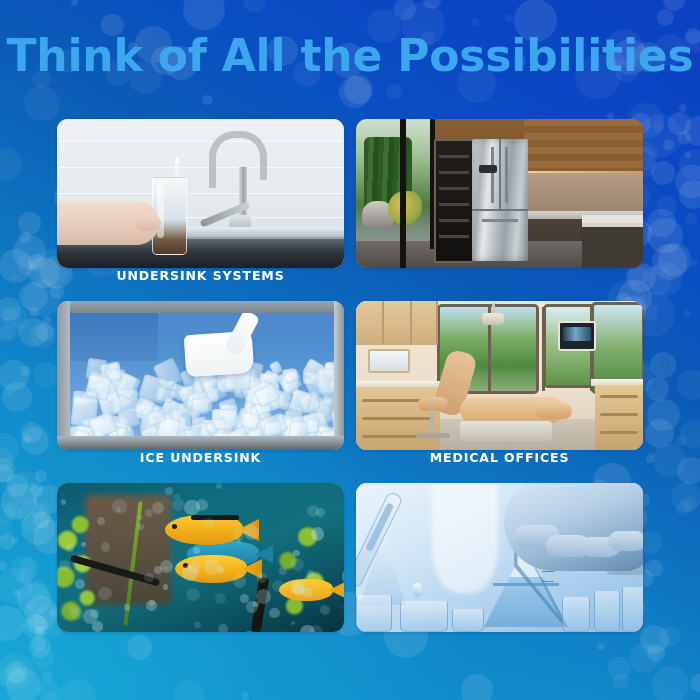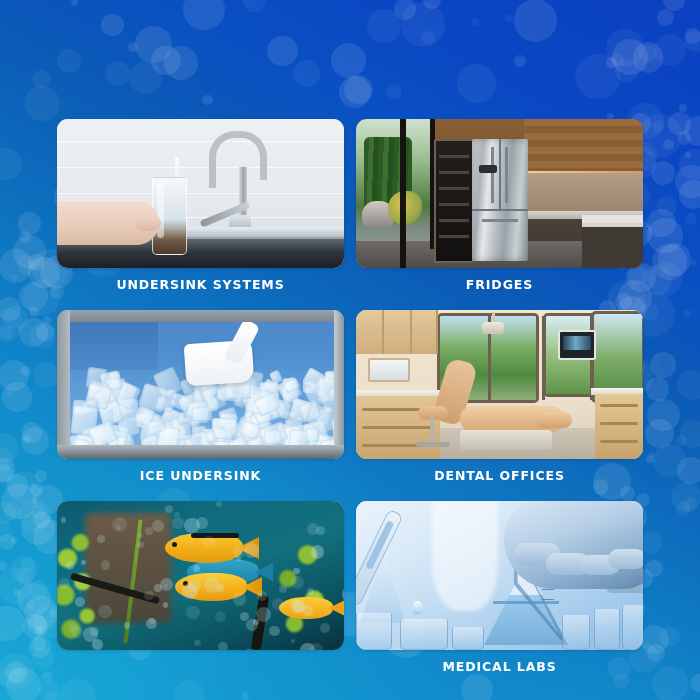--- a/index.html
+++ b/index.html
@@ -56,21 +56,21 @@
   }
   .row{display:flex;justify-content:space-between;margin-bottom:18px;}
   .cell{width:287px;}
   .thumb{
     width:287px;height:149px;border-radius:11px;overflow:hidden;
     position:relative;background:#cfd6dc;
     box-shadow:0 1px 3px rgba(0,20,60,.18);
   }
   .thumb > .scene{position:absolute;inset:0;}
   .caption{
-    margin-top:9px;text-align:center;
+    text-align:center;
     color:#ffffff;font-weight:bold;
     font-size:12.5px;letter-spacing:.9px;
     font-family:"DejaVu Sans", sans-serif;
   }
 
   
   .s-sink{background:linear-gradient(180deg,#eef1f3 0%,#e6eaed 55%,#dfe4e8 72%,#cfd5da 74%,#b9c1c7 100%);}
   .s-sink .wallline{position:absolute;left:0;right:0;height:1px;background:rgba(255,255,255,.75);}
   .s-sink .counter{position:absolute;left:0;right:0;top:108px;height:12px;
     background:linear-gradient(180deg,#e9edf0,#c4ccd2 60%,#aab3ba);}
@@ -555,20 +555,21 @@
       <span class="d" style="left:3.850387576432148px;top:502.4910582255065px;width:17.10859299223339px;height:17.10859299223339px;"></span>
       <span class="d" style="left:5.569080118354913px;top:390.1032665395659px;width:6.075431823765594px;height:6.075431823765594px;"></span>
       <span class="" style="left:14.423660882480288px;top:589.26373449539px;width:6.34957885758466px;height:6.34957885758466px;"></span>
       <span class="d" style="left:37.76156618109046px;top:679.9544832291801px;width:22.43859864046732px;height:22.43859864046732px;"></span>
       <span class="" style="left:-2.607721030529458px;top:297.33979513139457px;width:23.491782196560774px;height:23.491782196560774px;"></span>
       <span class="" style="left:-9.503625157523725px;top:457.5564487914352px;width:24.8205337612054px;height:24.8205337612054px;"></span>
       <span class="d" style="left:7.617382531341811px;top:471.0157261891364px;width:33.90244294512199px;height:33.90244294512199px;"></span>
       <span class="" style="left:27.208714022398333px;top:615.1240941761639px;width:19.326148993021878px;height:19.326148993021878px;"></span>
     </div>
 
+  <div class="title">Think of All the Possibilities</div>
 
   <div class="grid">
 
     <div class="row">
 
       <div class="cell">
         <div class="thumb">
           <div class="scene s-sink">
             <div class="wallline" style="top:22px"></div>
             <div class="wallline" style="top:48px"></div>
@@ -619,21 +620,20 @@
               <div class="seam"></div>
                 <div class="seam2"></div>
               <div class="h1"></div>
                 <div class="h2"></div>
                 <div class="h3"></div>
               <div class="disp"></div>
             </div>
             <div class="island"></div>
           </div>
         </div>
-        <div class="caption">FRIDGES</div>
       </div>
 
     </div>
 
     <div class="row">
 
       <div class="cell">
         <div class="thumb">
           <div class="scene s-ice">
             <div class="backpanel"></div>
@@ -831,21 +831,21 @@
             <div class="monitor"></div>
             <div class="chairback"></div>
             <div class="chairseat"></div>
             <div class="chairfoot"></div>
             <div class="chairbase"></div>
             <div class="stool"></div>
             <div class="stoolpost"></div>
             <div class="stoolft"></div>
           </div>
         </div>
-        <div class="caption">DENTAL OFFICES</div>
+        <div class="caption">MEDICAL OFFICES</div>
       </div>
 
     </div>
 
     <div class="row">
 
       <div class="cell">
         <div class="thumb">
           <div class="scene s-aqua">
             <div class="bgblur"></div>
@@ -967,19 +967,18 @@
               <div class="f" style="left:104px;top:52px;width:38px;height:20px;"></div>
             </div>
             <div class="beaker" style="left:0px;width:34px;height:36px;"></div>
             <div class="beaker" style="left:44px;width:46px;height:30px;"></div>
             <div class="beaker" style="left:96px;width:30px;height:22px;"></div>
             <div class="beaker" style="left:206px;width:26px;height:34px;"></div>
             <div class="beaker" style="left:238px;width:24px;height:40px;"></div>
             <div class="beaker" style="left:266px;width:21px;height:44px;"></div>
           </div>
         </div>
-        <div class="caption">MEDICAL LABS</div>
       </div>
 
     </div>
 
   </div>
 </div>
 
 </body></html>

